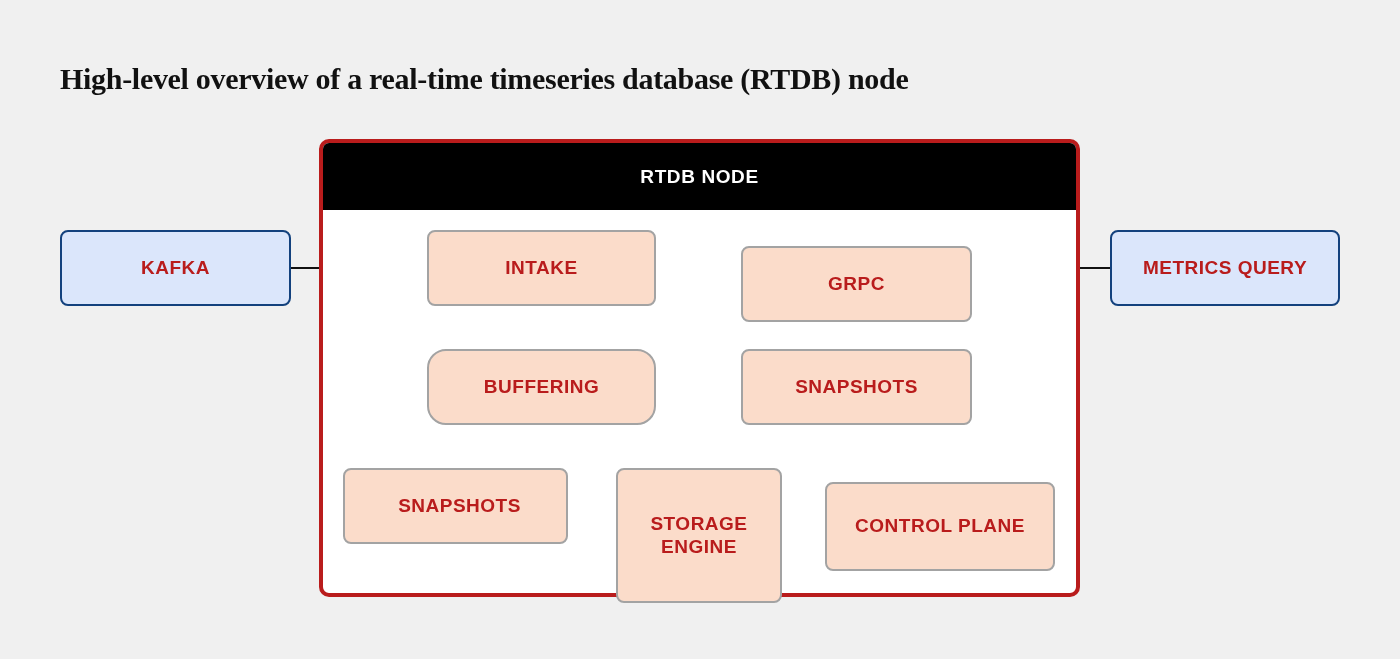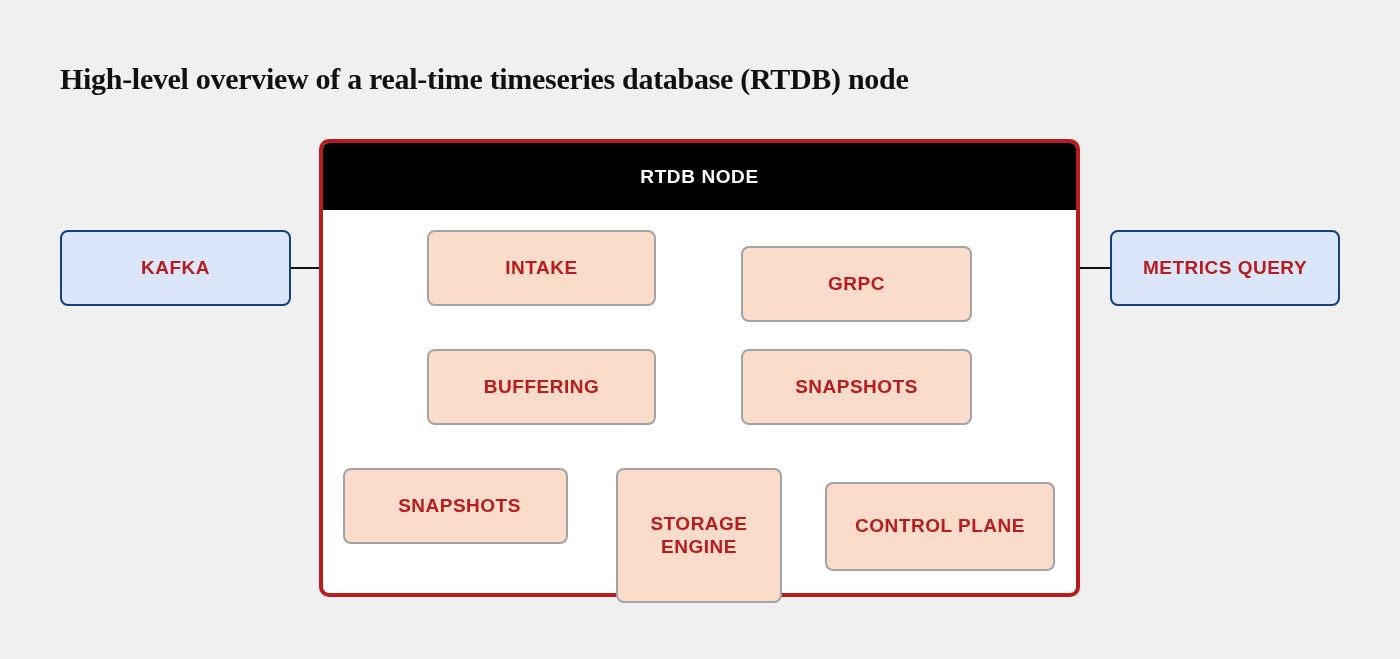--- a/index.html
+++ b/index.html
@@ -143,21 +143,21 @@
 </div>
 
 <div class="node-box box-peach" style="left:427px; top:230px; width:229px; height:76px;">
   <span>INTAKE</span>
 </div>
 
 <div class="node-box box-peach" style="left:741px; top:230px; width:231px; height:76px;margin-top:16px;">
   <span>GRPC</span>
 </div>
 
-<div class="node-box box-peach" style="left:427px; top:349px; width:229px; height:76px;">
+<div class="node-box box-peach" style="left:427px; top:349px; width:229px; height:76px;border-radius:19px;">
   <span>BUFFERING</span>
 </div>
 
 <div class="node-box box-peach" style="left:741px; top:349px; width:231px; height:76px;">
   <span>SNAPSHOTS</span>
 </div>
 
 <div class="node-box box-peach" style="left:343px; top:468px; width:225px; height:76px;padding-left:8px;">
   <span>SNAPSHOTS</span>
 </div>

